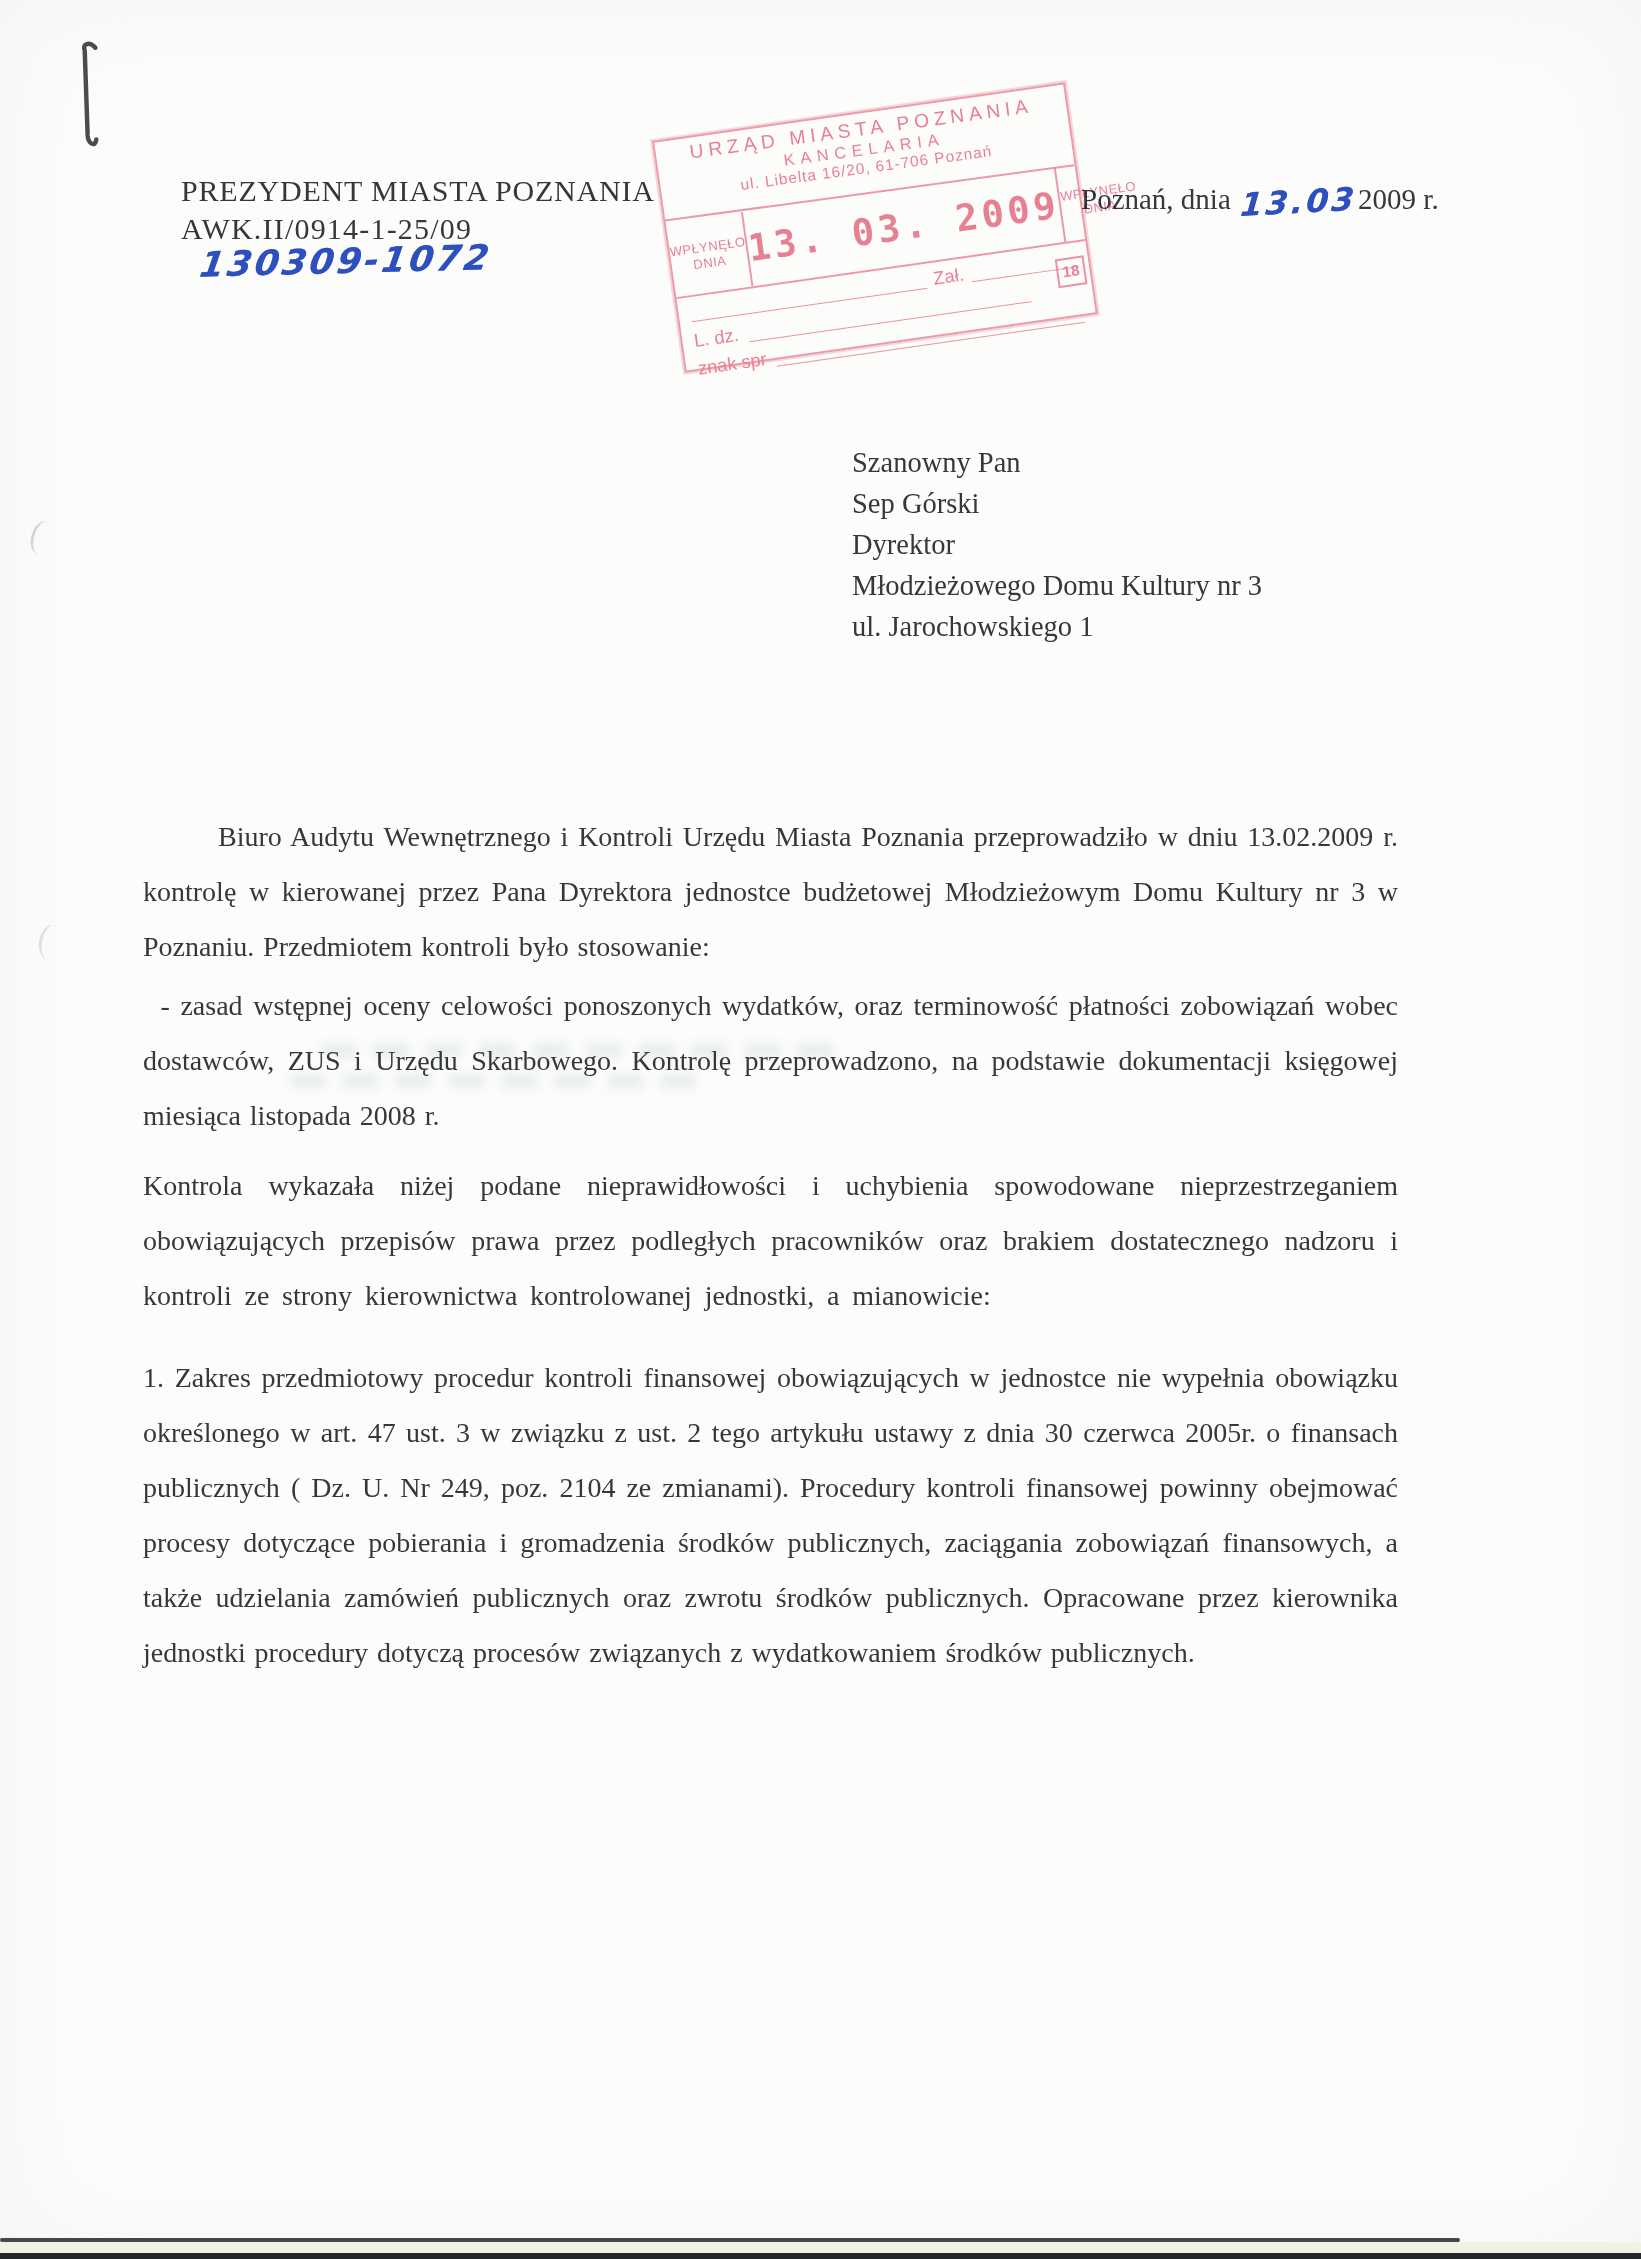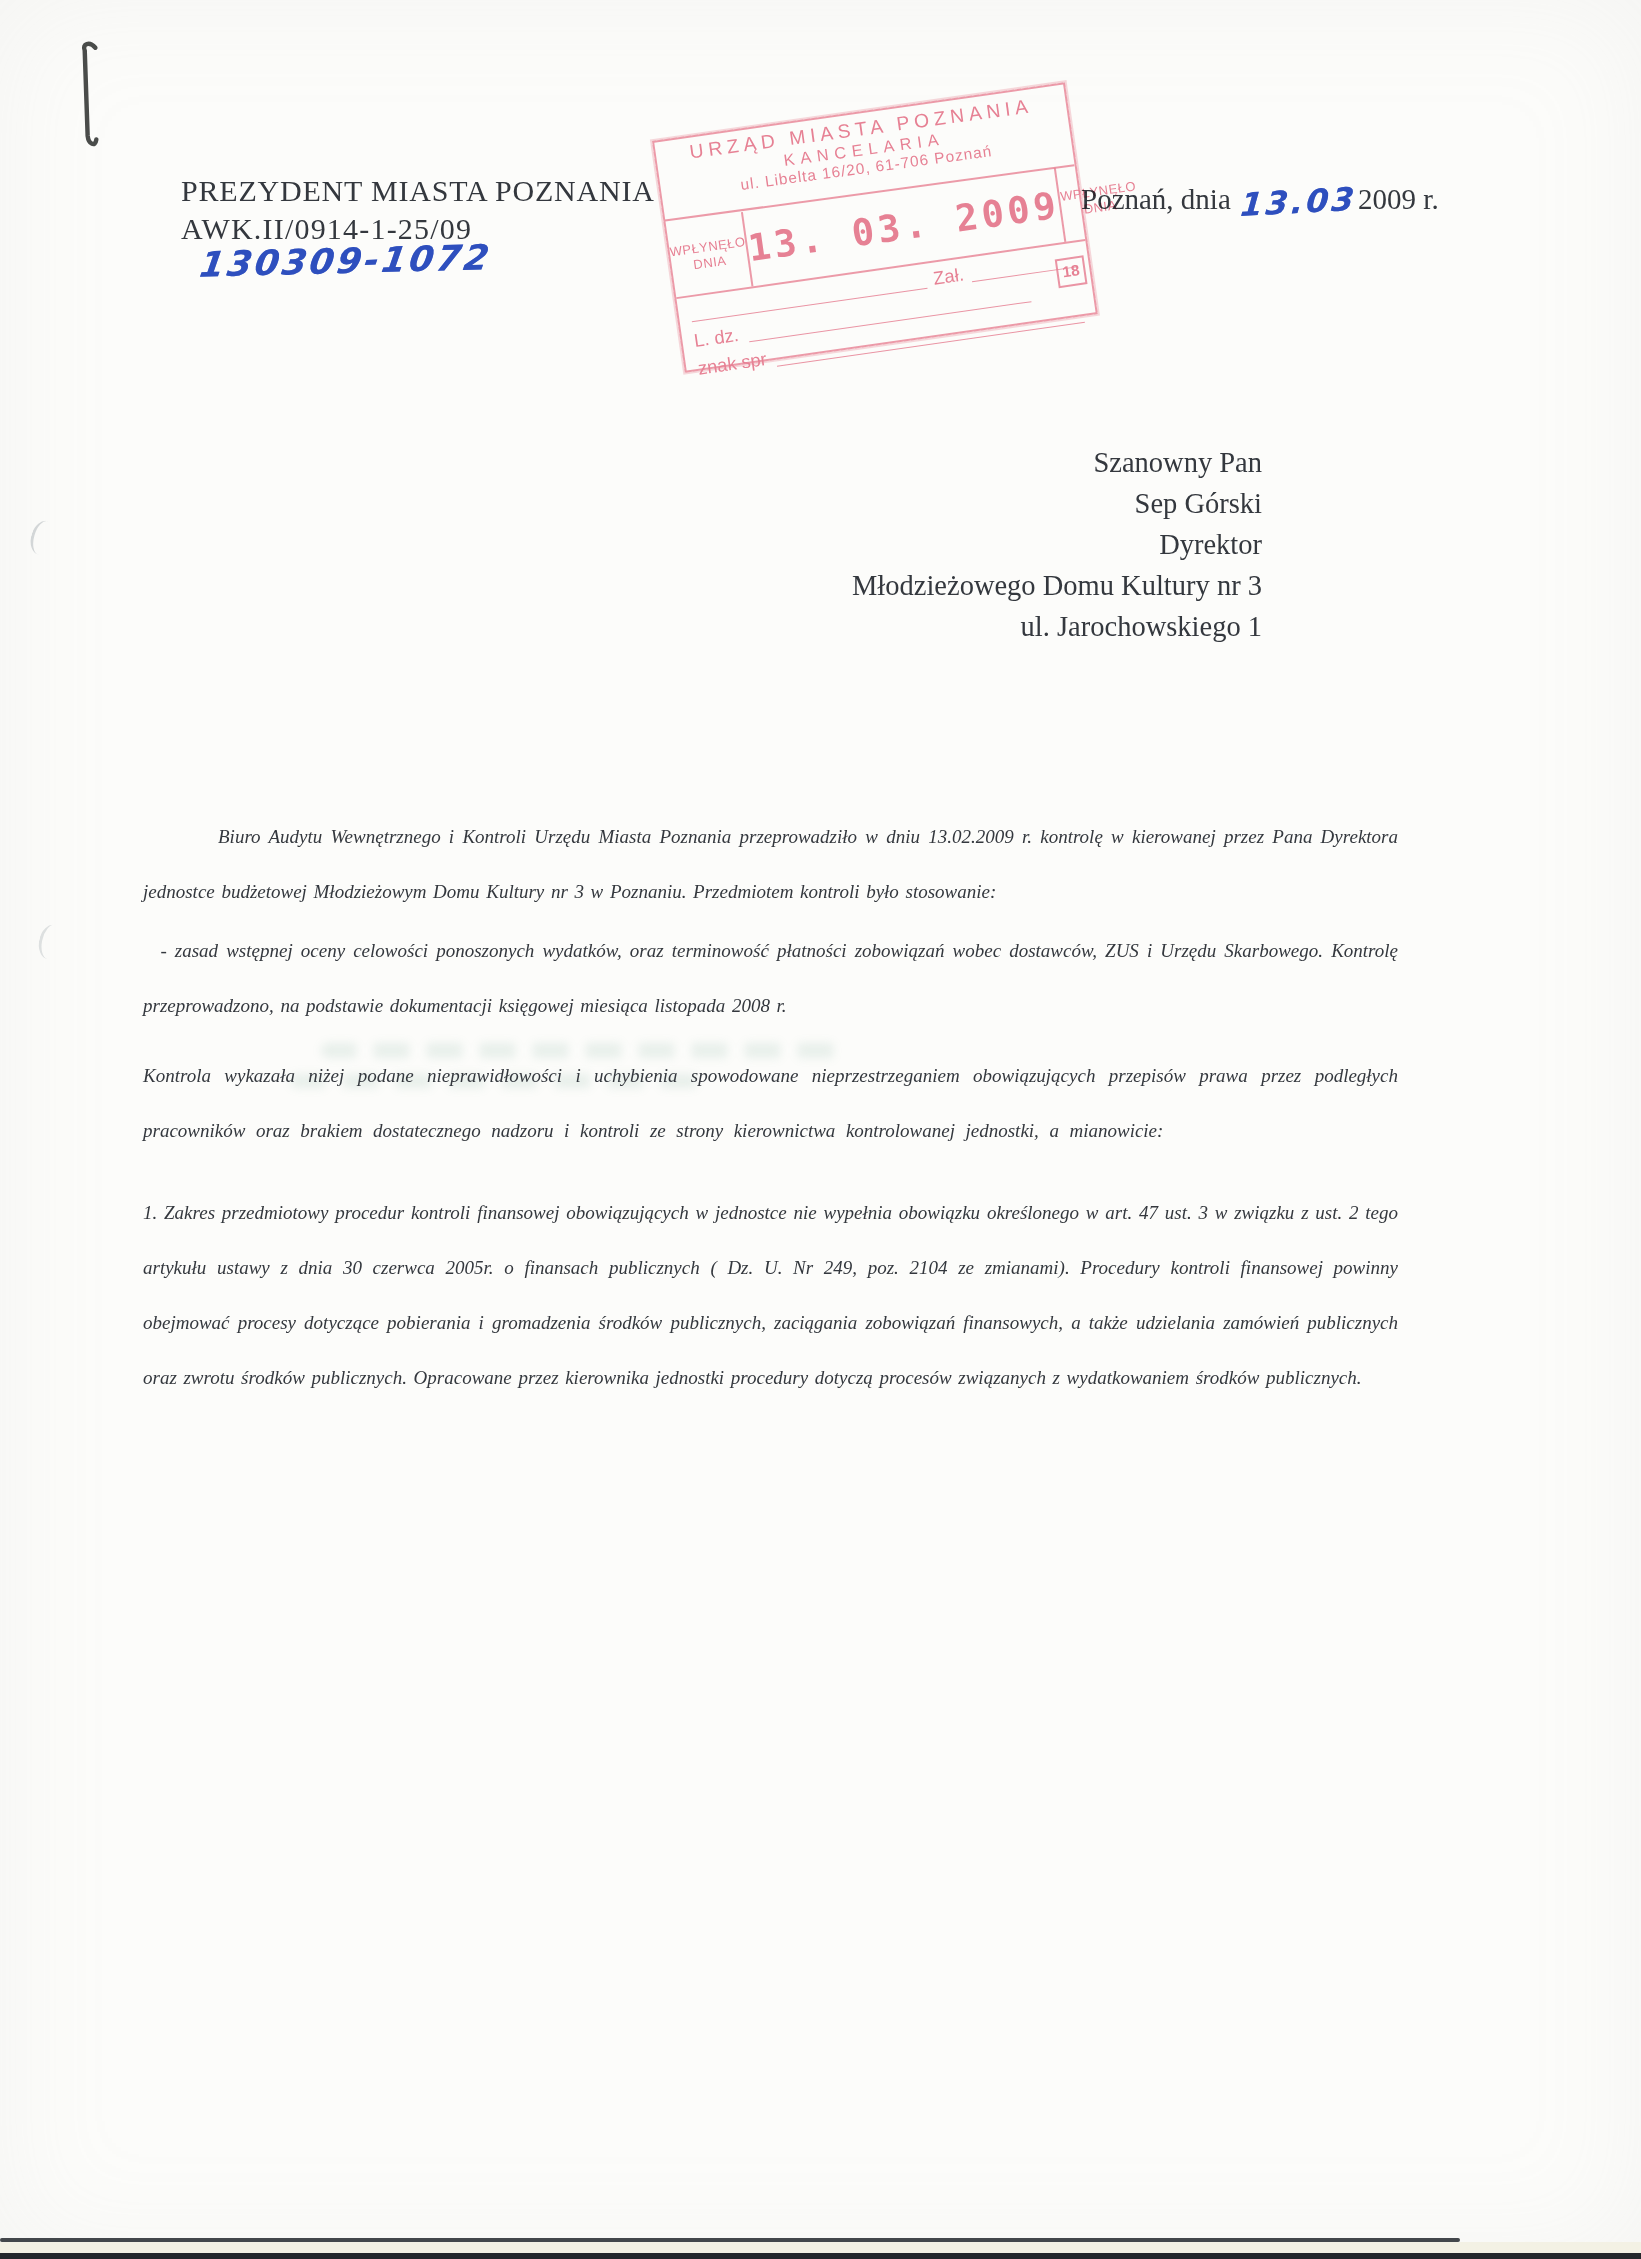--- a/index.html
+++ b/index.html
@@ -71,27 +71,27 @@
   .slabel { white-space:nowrap; line-height:19.3px; }
   .num-box {
     position:absolute; right:3.9px; top:13.5px; width:29px; height:29px;
     border:2.9px solid rgba(232,121,143,.85);
     display:flex; align-items:center; justify-content:center;
     font-size:15.4px; font-weight:700;
   }
 
   
   .recipient { position:absolute; left:852px; top:442px; font-size:28.5px; line-height:41px; }
-  .recipient div { white-space:nowrap;text-align:right; }
+  .recipient div { white-space:nowrap; }
 
   
   .body-text {
     position:absolute; left:143px; top:809px; width:1255px;
-    font-size:19px; line-height:55px;
-    text-align:justify; word-spacing:1.9px;font-style:italic;
+    font-size:28px; line-height:55px;
+    text-align:justify; word-spacing:1.9px;
   }
   .body-text p { margin:0; }
   .p1 { text-indent:75px; }
   .p2 { padding-left:25px; text-indent:-25px; }
   .p3 { text-indent:17.4px; margin-top:3.9px !important; }
   .p4 { margin-top:15.4px !important; word-spacing:5.8px; }
   .p5 { margin-top:27px !important; }
 
   
   .ghost-a, .ghost-b {

